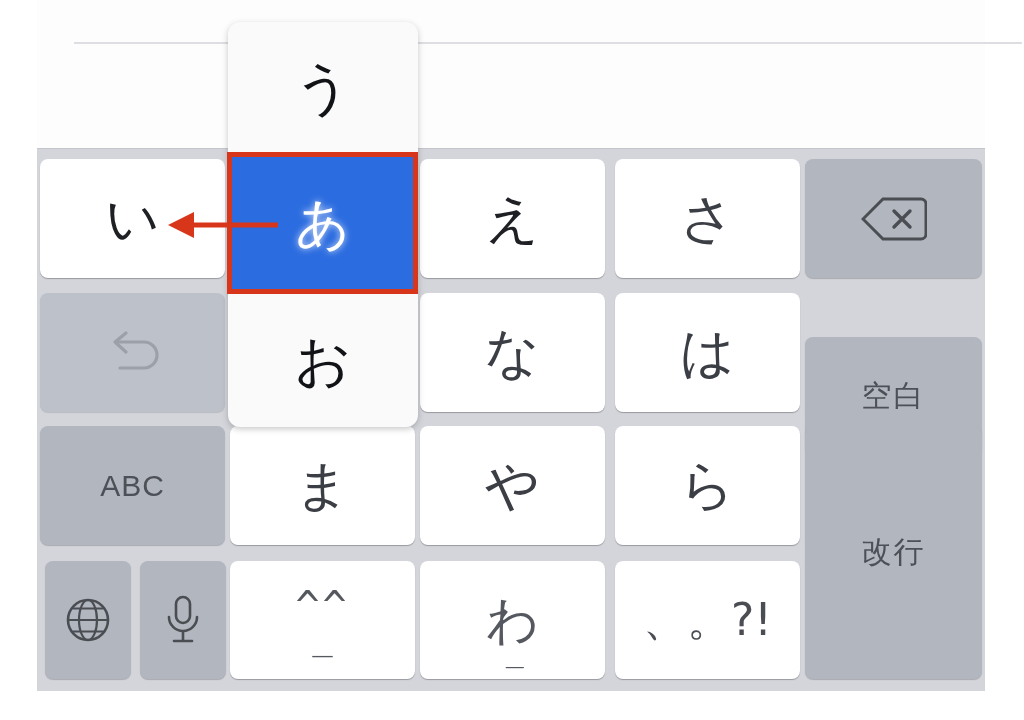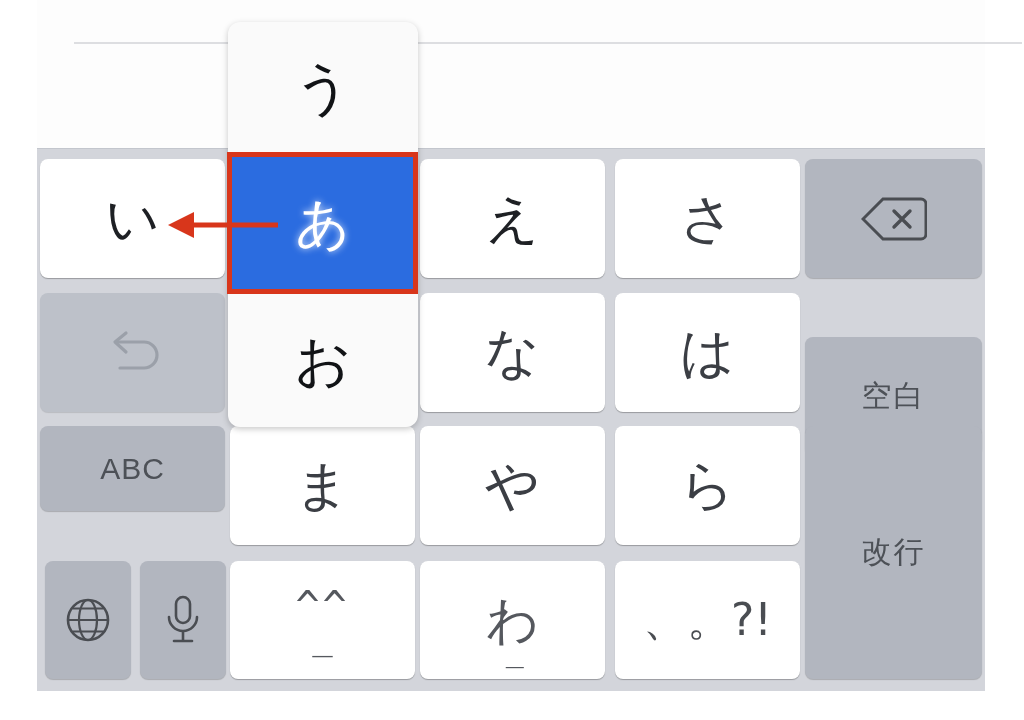--- a/index.html
+++ b/index.html
@@ -233,21 +233,21 @@
     </div>
 
     <div class="key light" style="left:578px; top:144px; width:185px; height:119px;">
       <span class="kana">は</span>
     </div>
 
     <div class="key dark" style="left:768px; top:144px; width:177px; height:119px;margin-top:44px;">
       <span class="label-cjk">空白</span>
     </div>
 
-    <div class="key dark" style="left:3px; top:277px; width:185px; height:85px;">
+    <div class="key dark" style="left:3px; top:277px; width:185px; height:119px;">
       <span class="label-abc">ABC</span>
     </div>
 
     <div class="key light" style="left:193px; top:277px; width:185px; height:119px;">
       <span class="kana">ま</span>
     </div>
 
     <div class="key light" style="left:383px; top:277px; width:185px; height:119px;">
       <span class="kana">や</span>
     </div>

